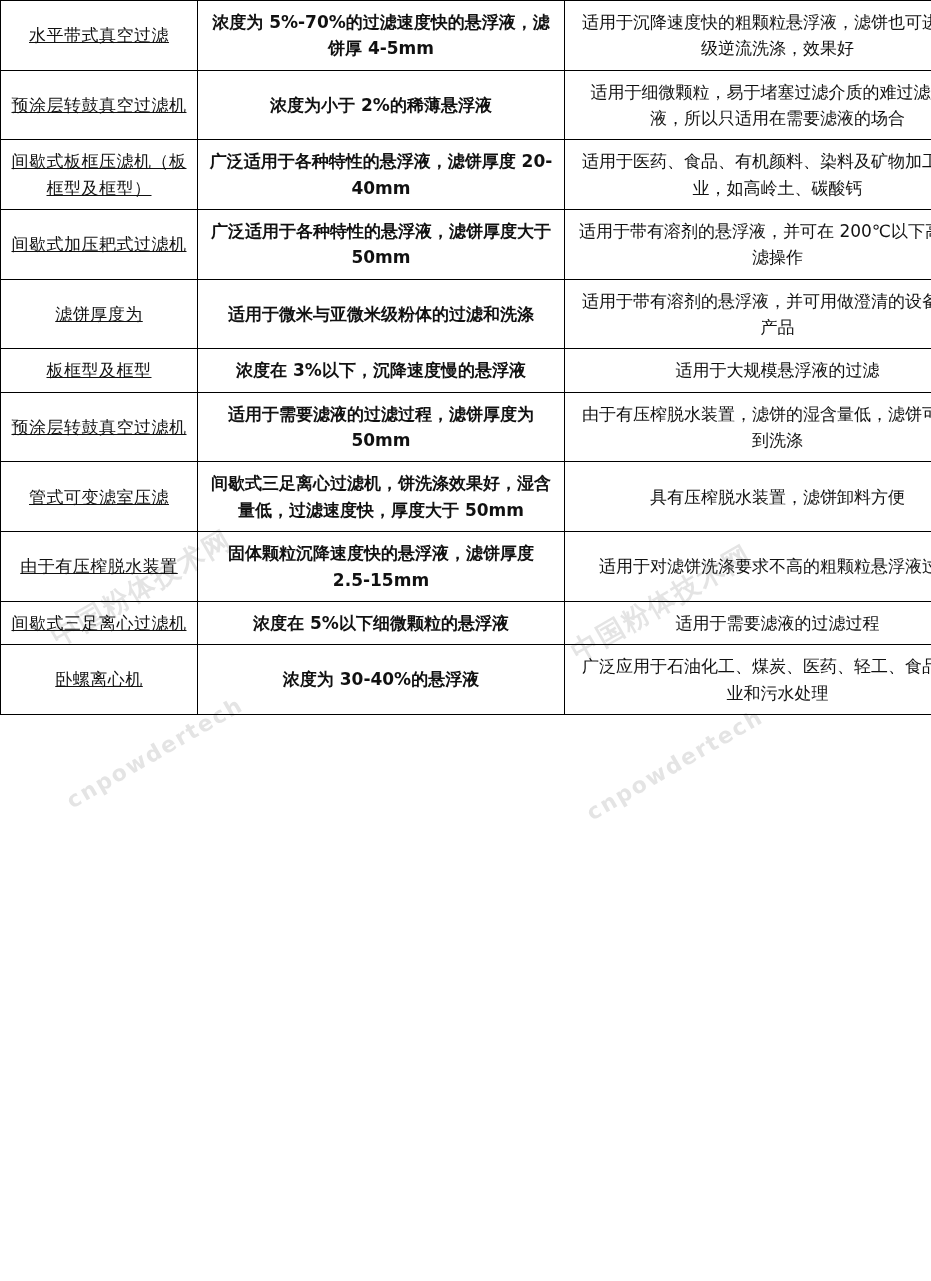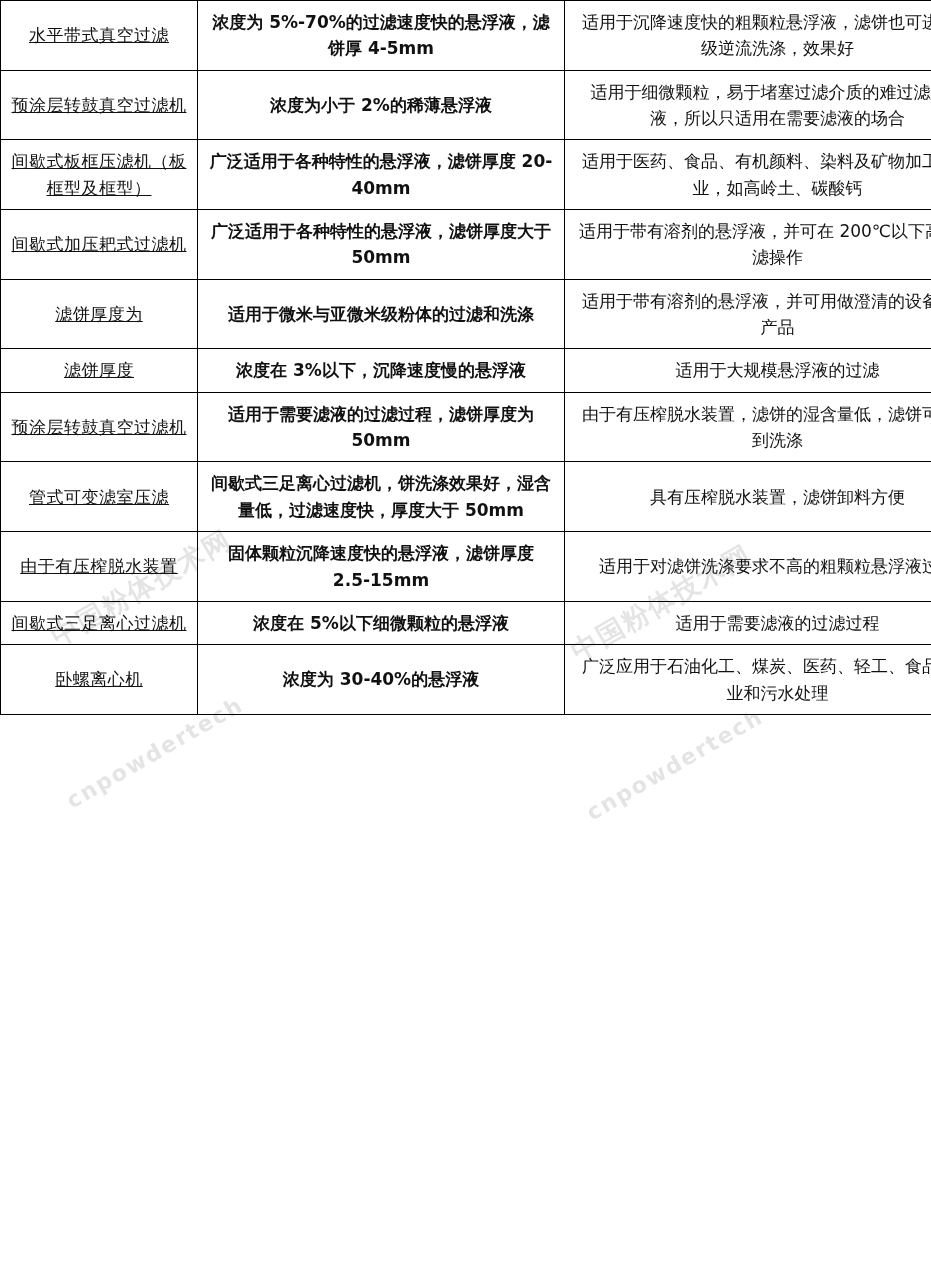--- a/index.html
+++ b/index.html
@@ -102,21 +102,21 @@
         <td class="col-name">间歇式加压耙式过滤机</td>
         <td class="col-mid">广泛适用于各种特性的悬浮液，滤饼厚度大于 50mm</td>
         <td class="col-right">适用于带有溶剂的悬浮液，并可在 200℃以下高温过滤操作</td>
       </tr>
       <tr>
         <td class="col-name">滤饼厚度为</td>
         <td class="col-mid">适用于微米与亚微米级粉体的过滤和洗涤</td>
         <td class="col-right">适用于带有溶剂的悬浮液，并可用做澄清的设备回收产品</td>
       </tr>
       <tr>
-        <td class="col-name">滤饼厚度</td>
+        <td class="col-name">板框型及框型</td>
         <td class="col-mid">浓度在 3%以下，沉降速度慢的悬浮液</td>
         <td class="col-right">适用于大规模悬浮液的过滤</td>
       </tr>
       <tr>
         <td class="col-name">预涂层转鼓真空过滤机</td>
         <td class="col-mid">适用于需要滤液的过滤过程，滤饼厚度为 50mm</td>
         <td class="col-right">由于有压榨脱水装置，滤饼的湿含量低，滤饼可以得到洗涤</td>
       </tr>
       <tr>
         <td class="col-name">管式可变滤室压滤</td>

